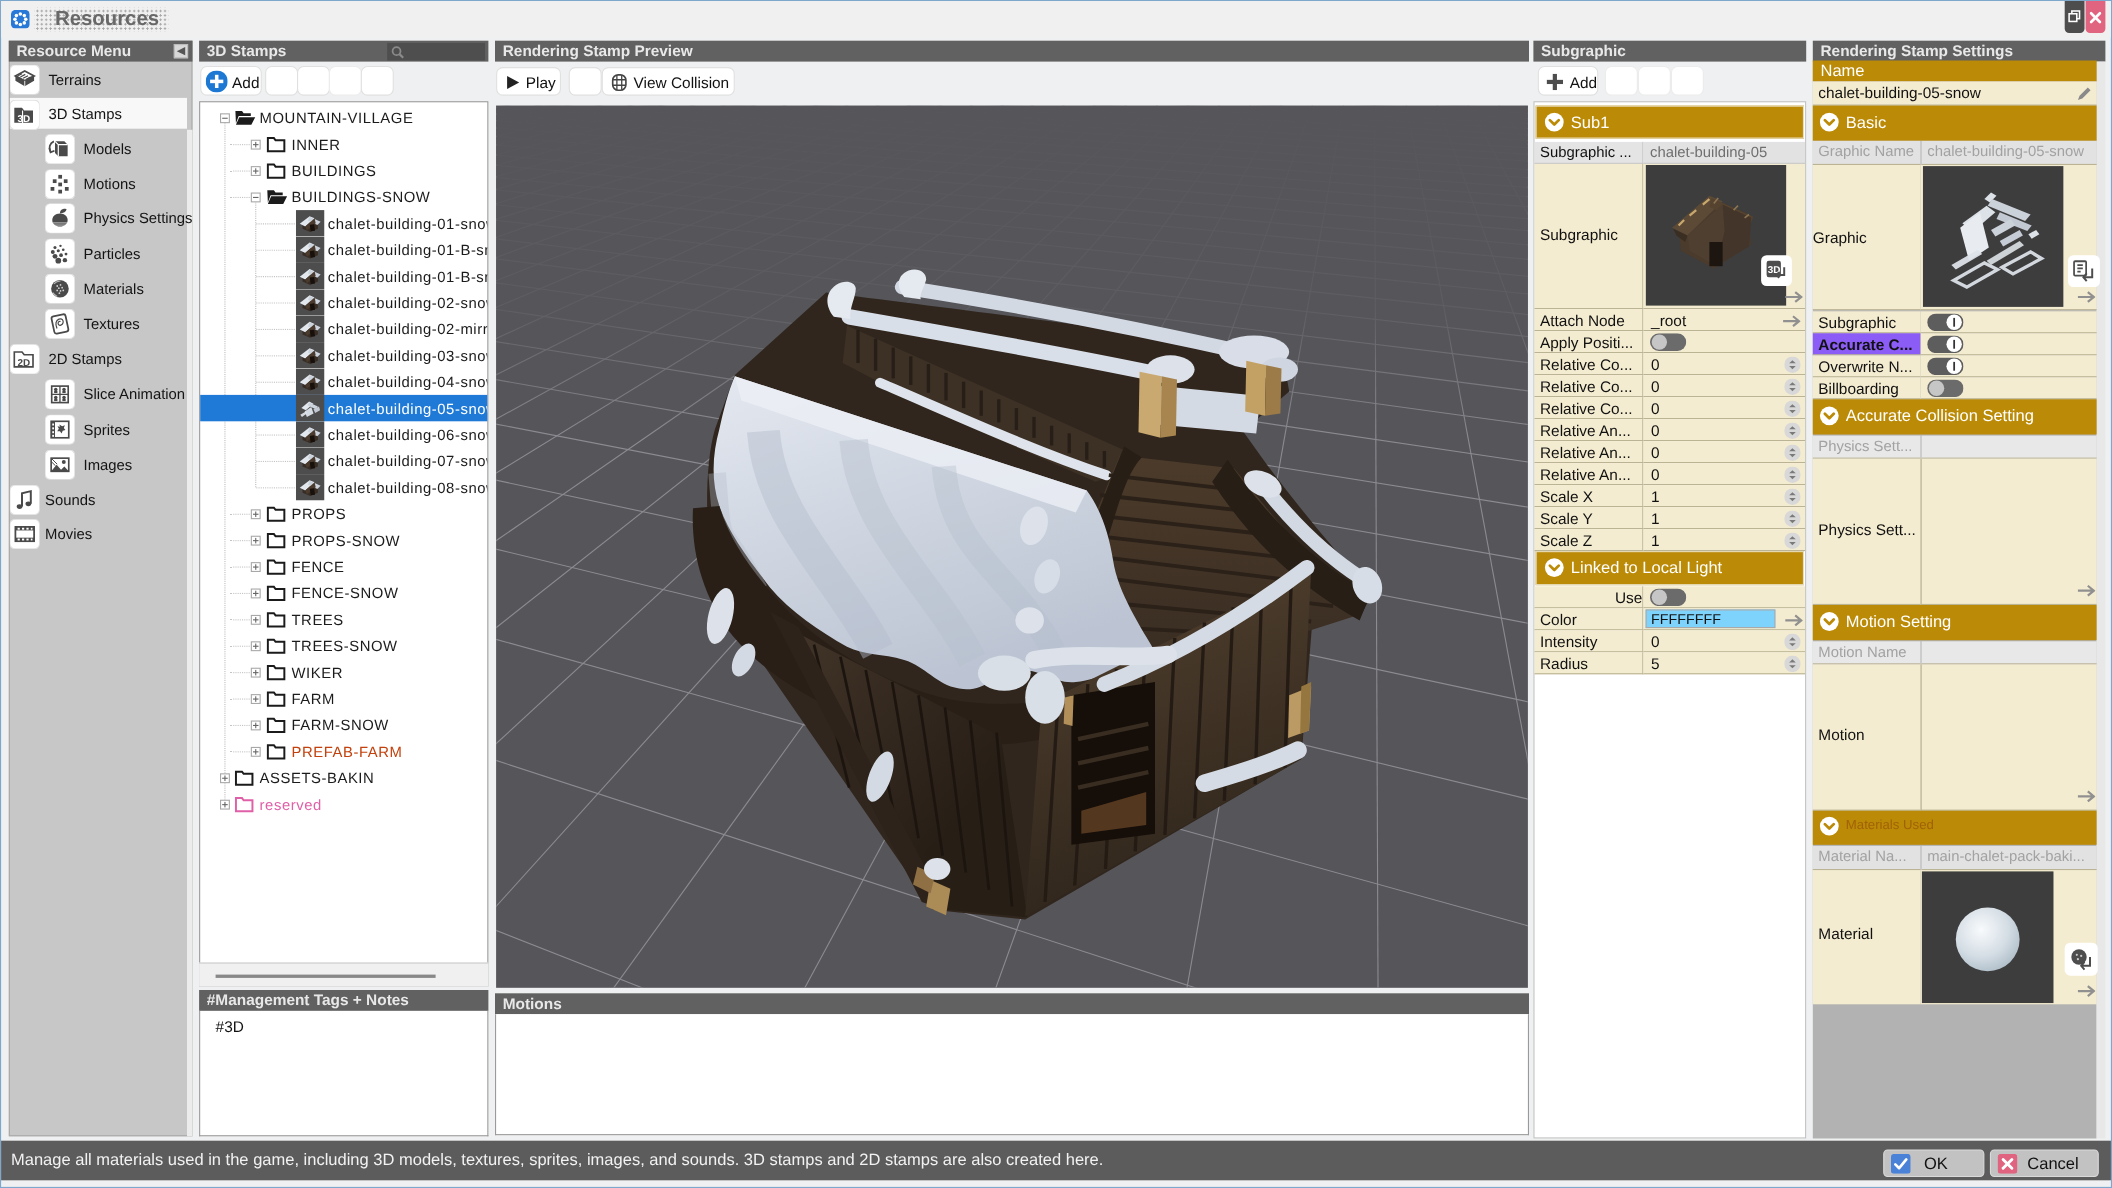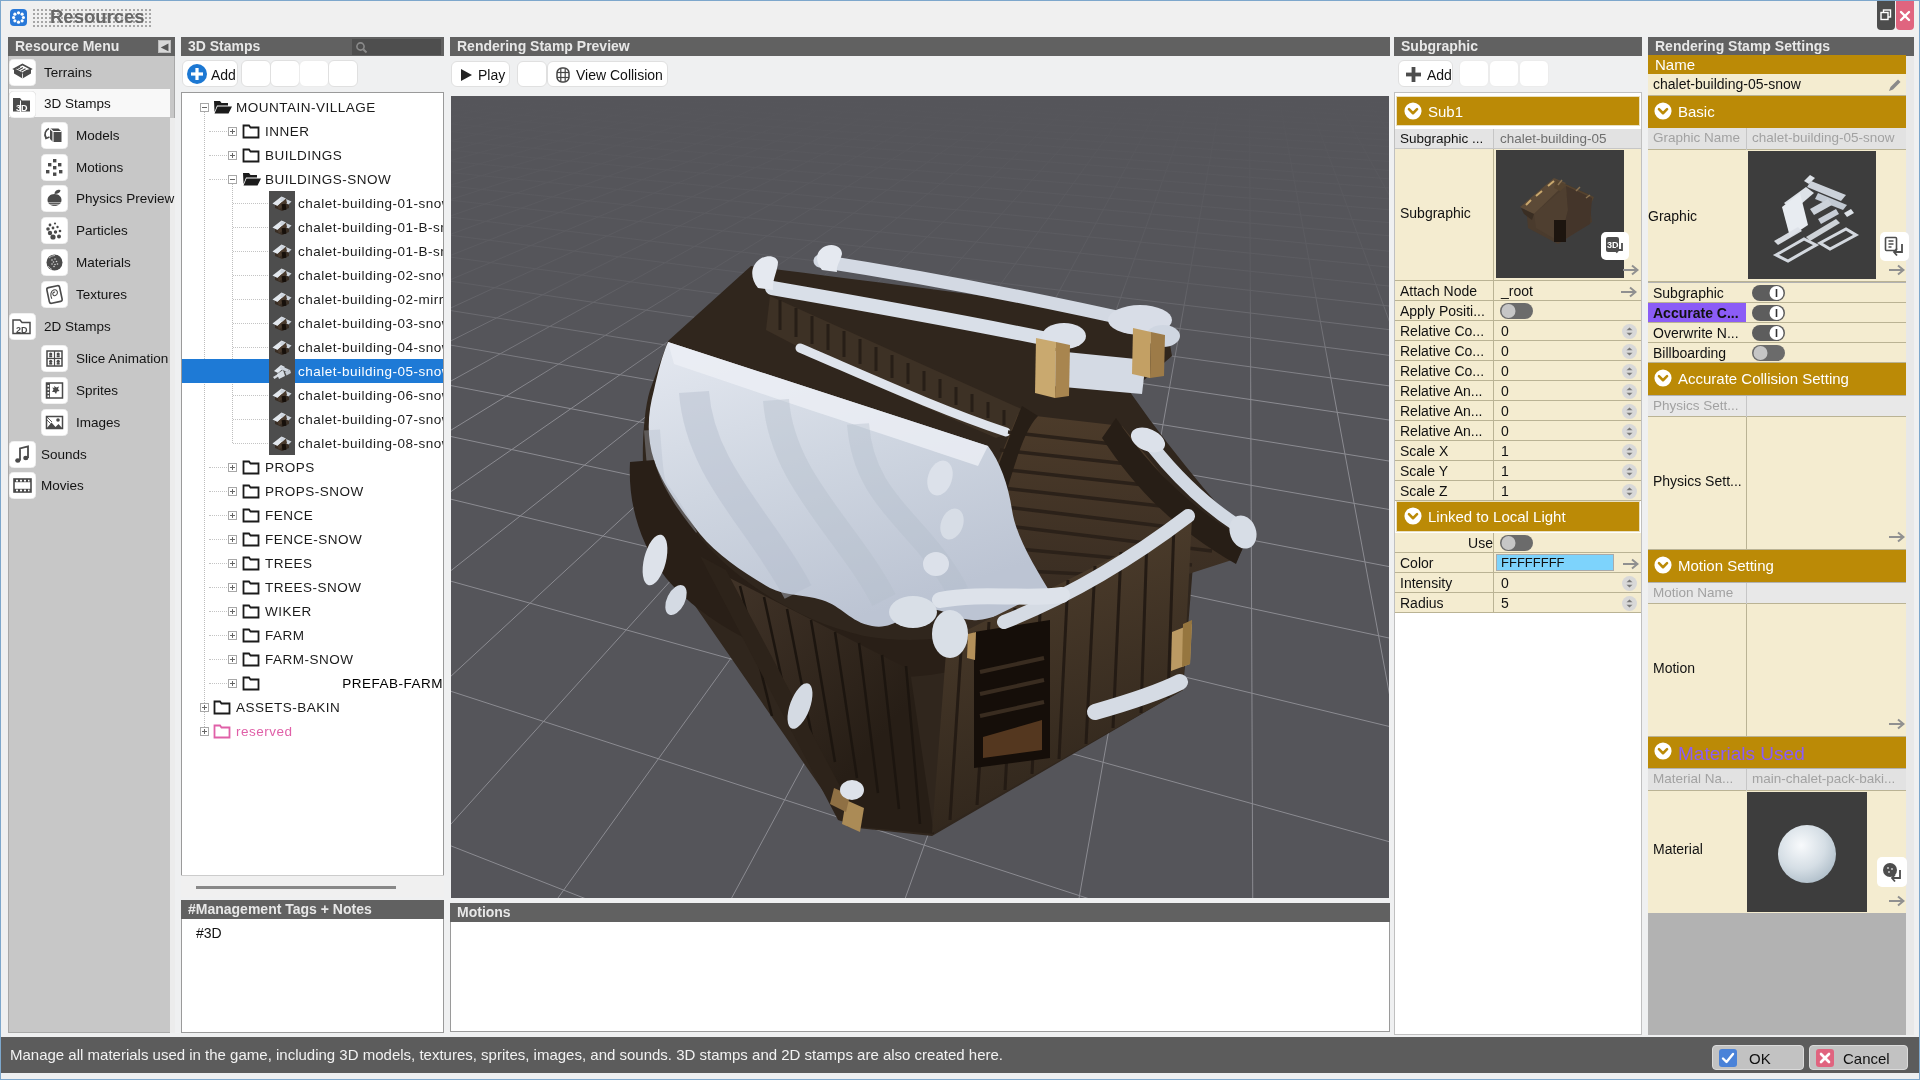--- a/index.html
+++ b/index.html
@@ -227,21 +227,21 @@
             <rect x="15" y="17.6" width="2" height="1.7"></rect>
             <rect x="19" y="17.6" width="1.5" height="1.7"></rect>
           </g>
         </g>
       </svg>
   </div>
   <div class="mlbl abs" style="left:44px;top:65px;">Terrains</div>
   <div class="mlbl abs" style="left:44px;top:96px;">3D Stamps</div>
   <div class="mlbl abs" style="left:76px;top:128px;">Models</div>
   <div class="mlbl abs" style="left:76px;top:160px;">Motions</div>
-  <div class="mlbl abs" style="left:76px;top:191px;">Physics Preview</div>
+  <div class="mlbl abs" style="left:76px;top:191px;">Physics Settings</div>
   <div class="mlbl abs" style="left:76px;top:223px;">Particles</div>
   <div class="mlbl abs" style="left:76px;top:255px;">Materials</div>
   <div class="mlbl abs" style="left:76px;top:287px;">Textures</div>
   <div class="mlbl abs" style="left:44px;top:319px;">2D Stamps</div>
   <div class="mlbl abs" style="left:76px;top:351px;">Slice Animation</div>
   <div class="mlbl abs" style="left:76px;top:383px;">Sprites</div>
   <div class="mlbl abs" style="left:76px;top:415px;">Images</div>
   <div class="mlbl abs" style="left:41px;top:447px;">Sounds</div>
   <div class="mlbl abs" style="left:41px;top:478px;">Movies</div>
 </div>
@@ -543,21 +543,21 @@
     <svg class="abs" style="left:242px;top:651px;" width="18" height="16" viewBox="0 0 18 16">
       <path d="M1.5 2.5 h5.5 l1.5 2 h8 v10 h-15 z" fill="none" stroke="#1b1b1b" stroke-width="1.8"></path>
     </svg>
     <div class="treelbl abs" style="left:265px;top:652px;width:178px;overflow:hidden;color:#1b1b1b;">FARM-SNOW</div>
     <div class="abs" style="left:228px;top:679px;width:9px;height:9px;background:#fff;border:1px solid #a8a8a8;"></div>
     <div class="abs" style="left:230px;top:683px;width:5px;height:1px;background:#666;"></div>
     <div class="abs" style="left:232px;top:681px;width:1px;height:5px;background:#666;"></div>
     <svg class="abs" style="left:242px;top:675px;" width="18" height="16" viewBox="0 0 18 16">
       <path d="M1.5 2.5 h5.5 l1.5 2 h8 v10 h-15 z" fill="none" stroke="#1b1b1b" stroke-width="1.8"></path>
     </svg>
-    <div class="treelbl abs" style="left:265px;top:676px;width:178px;overflow:hidden;color:#000000;text-align:right;">PREFAB-FARM</div>
+    <div class="treelbl abs" style="left:265px;top:676px;width:178px;overflow:hidden;color:#c2410c;">PREFAB-FARM</div>
     <div class="abs" style="left:200px;top:703px;width:9px;height:9px;background:#fff;border:1px solid #a8a8a8;"></div>
     <div class="abs" style="left:202px;top:707px;width:5px;height:1px;background:#666;"></div>
     <div class="abs" style="left:204px;top:705px;width:1px;height:5px;background:#666;"></div>
     <svg class="abs" style="left:213px;top:699px;" width="18" height="16" viewBox="0 0 18 16">
       <path d="M1.5 2.5 h5.5 l1.5 2 h8 v10 h-15 z" fill="none" stroke="#1b1b1b" stroke-width="1.8"></path>
     </svg>
     <div class="treelbl abs" style="left:236px;top:700px;width:207px;overflow:hidden;color:#1b1b1b;">ASSETS-BAKIN</div>
     <div class="abs" style="left:200px;top:727px;width:9px;height:9px;background:#fff;border:1px solid #a8a8a8;"></div>
     <div class="abs" style="left:202px;top:731px;width:5px;height:1px;background:#666;"></div>
     <div class="abs" style="left:204px;top:729px;width:1px;height:5px;background:#666;"></div>
@@ -1301,21 +1301,21 @@
     <div class="abs" style="left:1653px;top:660px;font-size:14px;color:#111;">Motion</div>
     <div class="abs" style="left:1746px;top:604px;width:1px;height:133px;background:#bab394;"></div>
     <svg class="abs" style="left:1888px;top:718px;" width="17" height="12" viewBox="0 0 17 12">
       <path d="M1 6 H15 M10 1.5 L15.5 6 L10 10.5" fill="none" stroke="#909090" stroke-width="2"></path>
     </svg>
     <div class="obar" style="left:1648px;top:737px;width:258px;height:31px;"></div>
     <svg class="abs" style="left:1654px;top:742px;" width="18" height="18" viewBox="0 0 20 20">
       <circle cx="10" cy="10" r="9.5" fill="#fff"></circle>
       <path d="M5.5 8 L10 12.5 L14.5 8" fill="none" stroke="#bb8a06" stroke-width="2.8" stroke-linecap="round" stroke-linejoin="round"></path>
     </svg>
-    <div class="abs" style="left:1678px;top:743px;font-size:19px;color:#8b5cf6;">Materials Used</div>
+    <div class="abs" style="left:1678px;top:743px;font-size:12px;color:#a16207;">Materials Used</div>
     <div class="cell" style="left:1648px;top:769px;width:98px;height:22px;background:#e2e2e2;border-bottom:1px solid #bab394;color:#a2a2a2;font-size:13.5px;padding:2px 0 0 5px;">Material Na...</div>
     <div class="abs" style="left:1746px;top:769px;width:1px;height:22px;background:#c6c6c6;"></div>
     <div class="cell" style="left:1747px;top:769px;width:159px;height:22px;background:#e2e2e2;border-bottom:1px solid #bab394;color:#a2a2a2;font-size:13.5px;padding:2px 0 0 5px;">main-chalet-pack-baki...</div>
     <div class="cell" style="left:1648px;top:791px;width:98px;height:122px;background:#f4ecd0;color:#111;font-size:14px;padding:2px 0 0 5px;"></div>
     <div class="cell" style="left:1746px;top:791px;width:160px;height:122px;background:#f4ecd0;color:#111;font-size:14px;padding:2px 0 0 5px;"></div>
     <div class="abs" style="left:1653px;top:841px;font-size:14px;color:#111;">Material</div>
     <svg class="abs" style="left:1747px;top:792px;" width="120" height="120" viewBox="0 0 120 120">
       <rect width="120" height="120" fill="#3d3d3d"></rect>
       <defs>
         <radialGradient id="sph" cx="0.4" cy="0.35" r="0.75">

